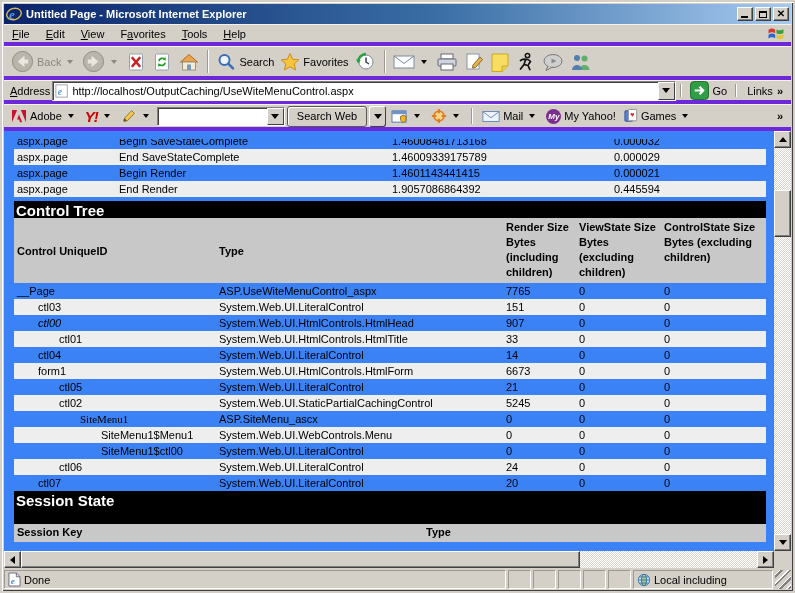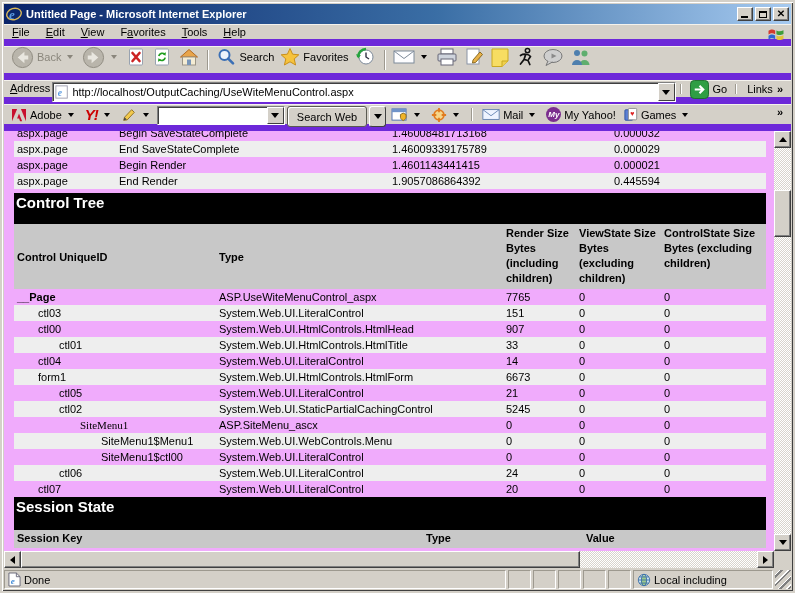--- a/index.html
+++ b/index.html
@@ -19,21 +19,21 @@
     display:flex;align-items:center;padding:0 2px;color:#fff;}
   .titlebar .title{font-weight:bold;font-size:11px;flex:1;margin-left:4px;white-space:nowrap;overflow:hidden;}
   .win-buttons{display:flex;gap:2px;}
   .winbtn{width:16px;height:14px;background:#d4d0c8;border:1px solid;border-color:#fff #404040 #404040 #fff;
     box-shadow:inset -1px -1px 0 #808080;display:flex;align-items:center;justify-content:center;position:relative;cursor:default;}
   .glyph-min{position:absolute;left:3px;bottom:2px;width:7px;height:2px;background:#000;}
   .glyph-max{width:8px;height:7px;border:1px solid #000;border-top:2px solid #000;}
   .glyph-close{font-size:10px;font-weight:bold;color:#000;line-height:10px;}
 
   
-  .bar{background:#d4d0c8;border-top:1px solid #f4f2ec;border-bottom:7px solid #6d28d9;display:flex;}
+  .bar{background:#d4d0c8;border-top:1px solid #f4f2ec;border-bottom:4px solid #6d28d9;display:flex;align-items:center;}
   .sep{width:2px;align-self:stretch;margin:2px 4px;border-left:1px solid #9d998f;border-right:1px solid #fff;}
   .dd{width:0;height:0;border-left:3px solid transparent;border-right:3px solid transparent;border-top:4px solid #000;margin:0 3px;}
   .dd.dis{border-top-color:#8a867c;}
   .chev{font-weight:bold;font-size:11px;letter-spacing:-2px;}
 
   
   .menubar{height:22px;flex:0 0 22px;}
   .menu-items{display:flex;flex:1;height:100%;align-items:center;}
   .menu-item{padding:2px 8px;cursor:default;}
   .win-flag{width:26px;height:20px;display:flex;align-items:center;justify-content:center;margin-right:2px;}
@@ -63,32 +63,32 @@
     box-shadow:inset 1px 1px 0 #404040;display:flex;align-items:center;}
   .y-search input{flex:1;width:100px;border:none;outline:none;background:transparent;font-size:11px;}
   .y-btn-search{height:21px;border:1px solid #5a5a52;border-radius:3px;background:#d4d0c8;padding:0 9px;
     font-size:11px;display:flex;align-items:center;box-shadow:inset 1px 1px 0 #fff;}
   .my-badge{width:15px;height:15px;border-radius:50%;background:#7b2e8e;color:#fff;font-size:8px;font-weight:bold;
     display:flex;align-items:center;justify-content:center;font-style:italic;}
   .flex-spacer{flex:1;}
 
   
   .content-row{flex:1;display:flex;min-height:0;}
-  .page{flex:1;background:#f0abfc;overflow:hidden;padding:0 8px 0 10px;position:relative;}
+  .page{flex:1;background:#3b82f6;overflow:hidden;padding:8px 8px 0 10px;position:relative;}
   .trace-clip{height:58px;overflow:hidden;}
   .trace-clip .inner{margin-top:-6px;}
   .t-row,.ct-row{display:flex;height:16px;line-height:16px;font-size:11px;white-space:nowrap;}
   .t-row:nth-child(even),.ct-row:nth-child(even){background:#eeeeee;}
   .t-cat{width:105px;padding-left:3px;flex:0 0 105px;}
   .t-msg{width:273px;flex:0 0 273px;}
   .t-first{width:222px;flex:0 0 222px;}
   .t-last{flex:1;}
   .gap4{height:4px;}
 
-  .section-header{height:31px;background:#000;color:#fff;font-size:15px;font-weight:bold;padding:1px 0 0 2px;line-height:17px;}
+  .section-header{height:17px;background:#000;color:#fff;font-size:15px;font-weight:bold;padding:1px 0 0 2px;line-height:17px;}
   .section-header.ss{height:33px;}
 
   .ct-header{display:flex;background:#c8c8c8;font-weight:bold;font-size:11px;height:65px;}
   .ct-id{width:205px;flex:0 0 205px;padding-left:3px;}
   .ct-type{width:287px;flex:0 0 287px;}
   .ct-render{width:73px;flex:0 0 73px;}
   .ct-vs{width:85px;flex:0 0 85px;}
   .ct-cs{flex:1;}
   .ct-header .ct-id,.ct-header .ct-type{display:flex;align-items:center;}
   .ct-header .wrapcell{white-space:normal;line-height:15px;padding-top:2px;padding-right:6px;}
@@ -467,35 +467,35 @@
       <div class="ct-header">
         <div class="ct-id">Control UniqueID</div>
         <div class="ct-type">Type</div>
         <div class="ct-render wrapcell">Render Size Bytes (including children)</div>
         <div class="ct-vs wrapcell">ViewState Size Bytes (excluding children)</div>
         <div class="ct-cs wrapcell">ControlState Size Bytes (excluding children)</div>
       </div>
 
       <div id="ct-rows">
           <div class="ct-row">
-            <div class="ct-id" style="padding-left: 3px; font-weight: bold;">__Page</div>
+            <div class="ct-id" style="padding-left: 3px;">__Page</div>
             <div class="ct-type">ASP.UseWiteMenuControl_aspx</div>
             <div class="ct-render">7765</div>
             <div class="ct-vs">0</div>
             <div class="ct-cs">0</div>
           </div>
           <div class="ct-row">
             <div class="ct-id" style="padding-left: 24px;">ctl03</div>
             <div class="ct-type">System.Web.UI.LiteralControl</div>
             <div class="ct-render">151</div>
             <div class="ct-vs">0</div>
             <div class="ct-cs">0</div>
           </div>
           <div class="ct-row">
-            <div class="ct-id" style="padding-left: 24px;">ctl00</div>
+            <div class="ct-id" style="padding-left: 24px; font-style: italic;">ctl00</div>
             <div class="ct-type">System.Web.UI.HtmlControls.HtmlHead</div>
             <div class="ct-render">907</div>
             <div class="ct-vs">0</div>
             <div class="ct-cs">0</div>
           </div>
           <div class="ct-row">
             <div class="ct-id" style="padding-left: 45px;">ctl01</div>
             <div class="ct-type">System.Web.UI.HtmlControls.HtmlTitle</div>
             <div class="ct-render">33</div>
             <div class="ct-vs">0</div>
@@ -564,21 +564,20 @@
             <div class="ct-vs">0</div>
             <div class="ct-cs">0</div>
           </div>
         </div>
 
       <div class="section-header ss">Session State</div>
 
       <div class="ss-header">
         <div class="ss-key">Session Key</div>
         <div class="ss-type">Type</div>
-        <div class="ss-value">Value</div>
       </div>
 
     </div>
 
     <div class="vscroll">
       <div class="sb-btn">
           <span class="tri-up"></span>
         </div>
       <div class="v-track">
         <div class="v-thumb"></div>

